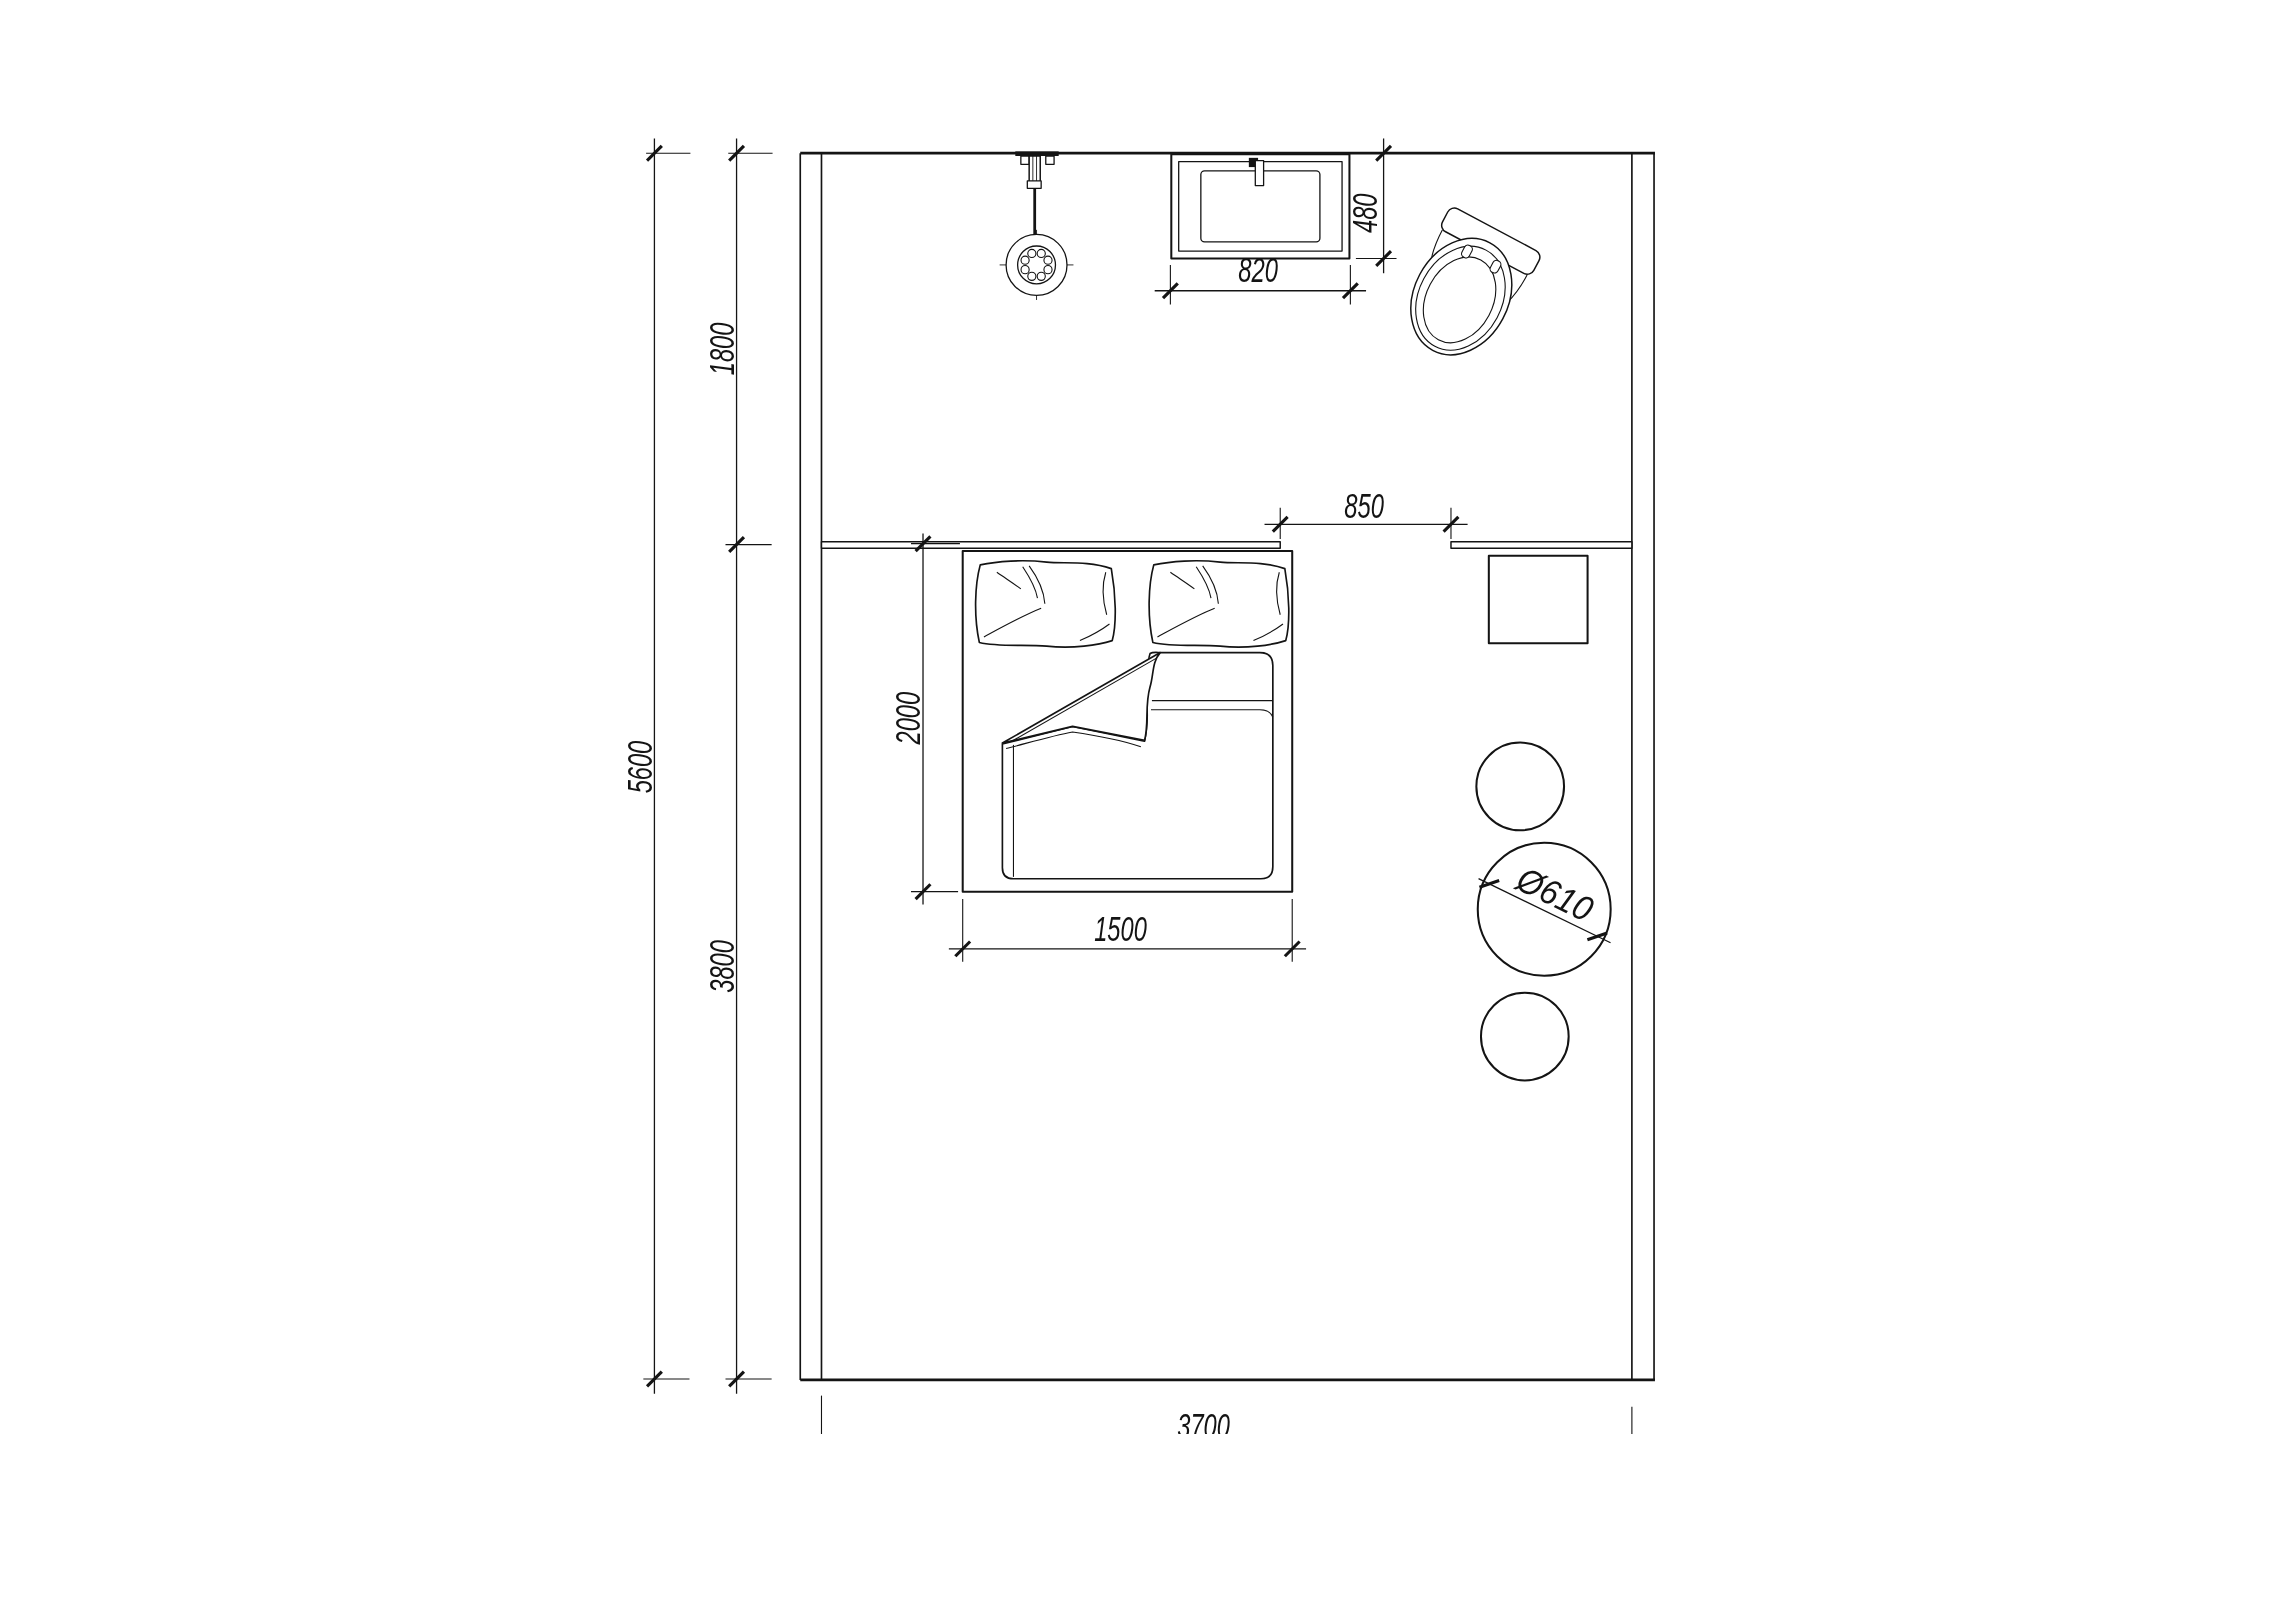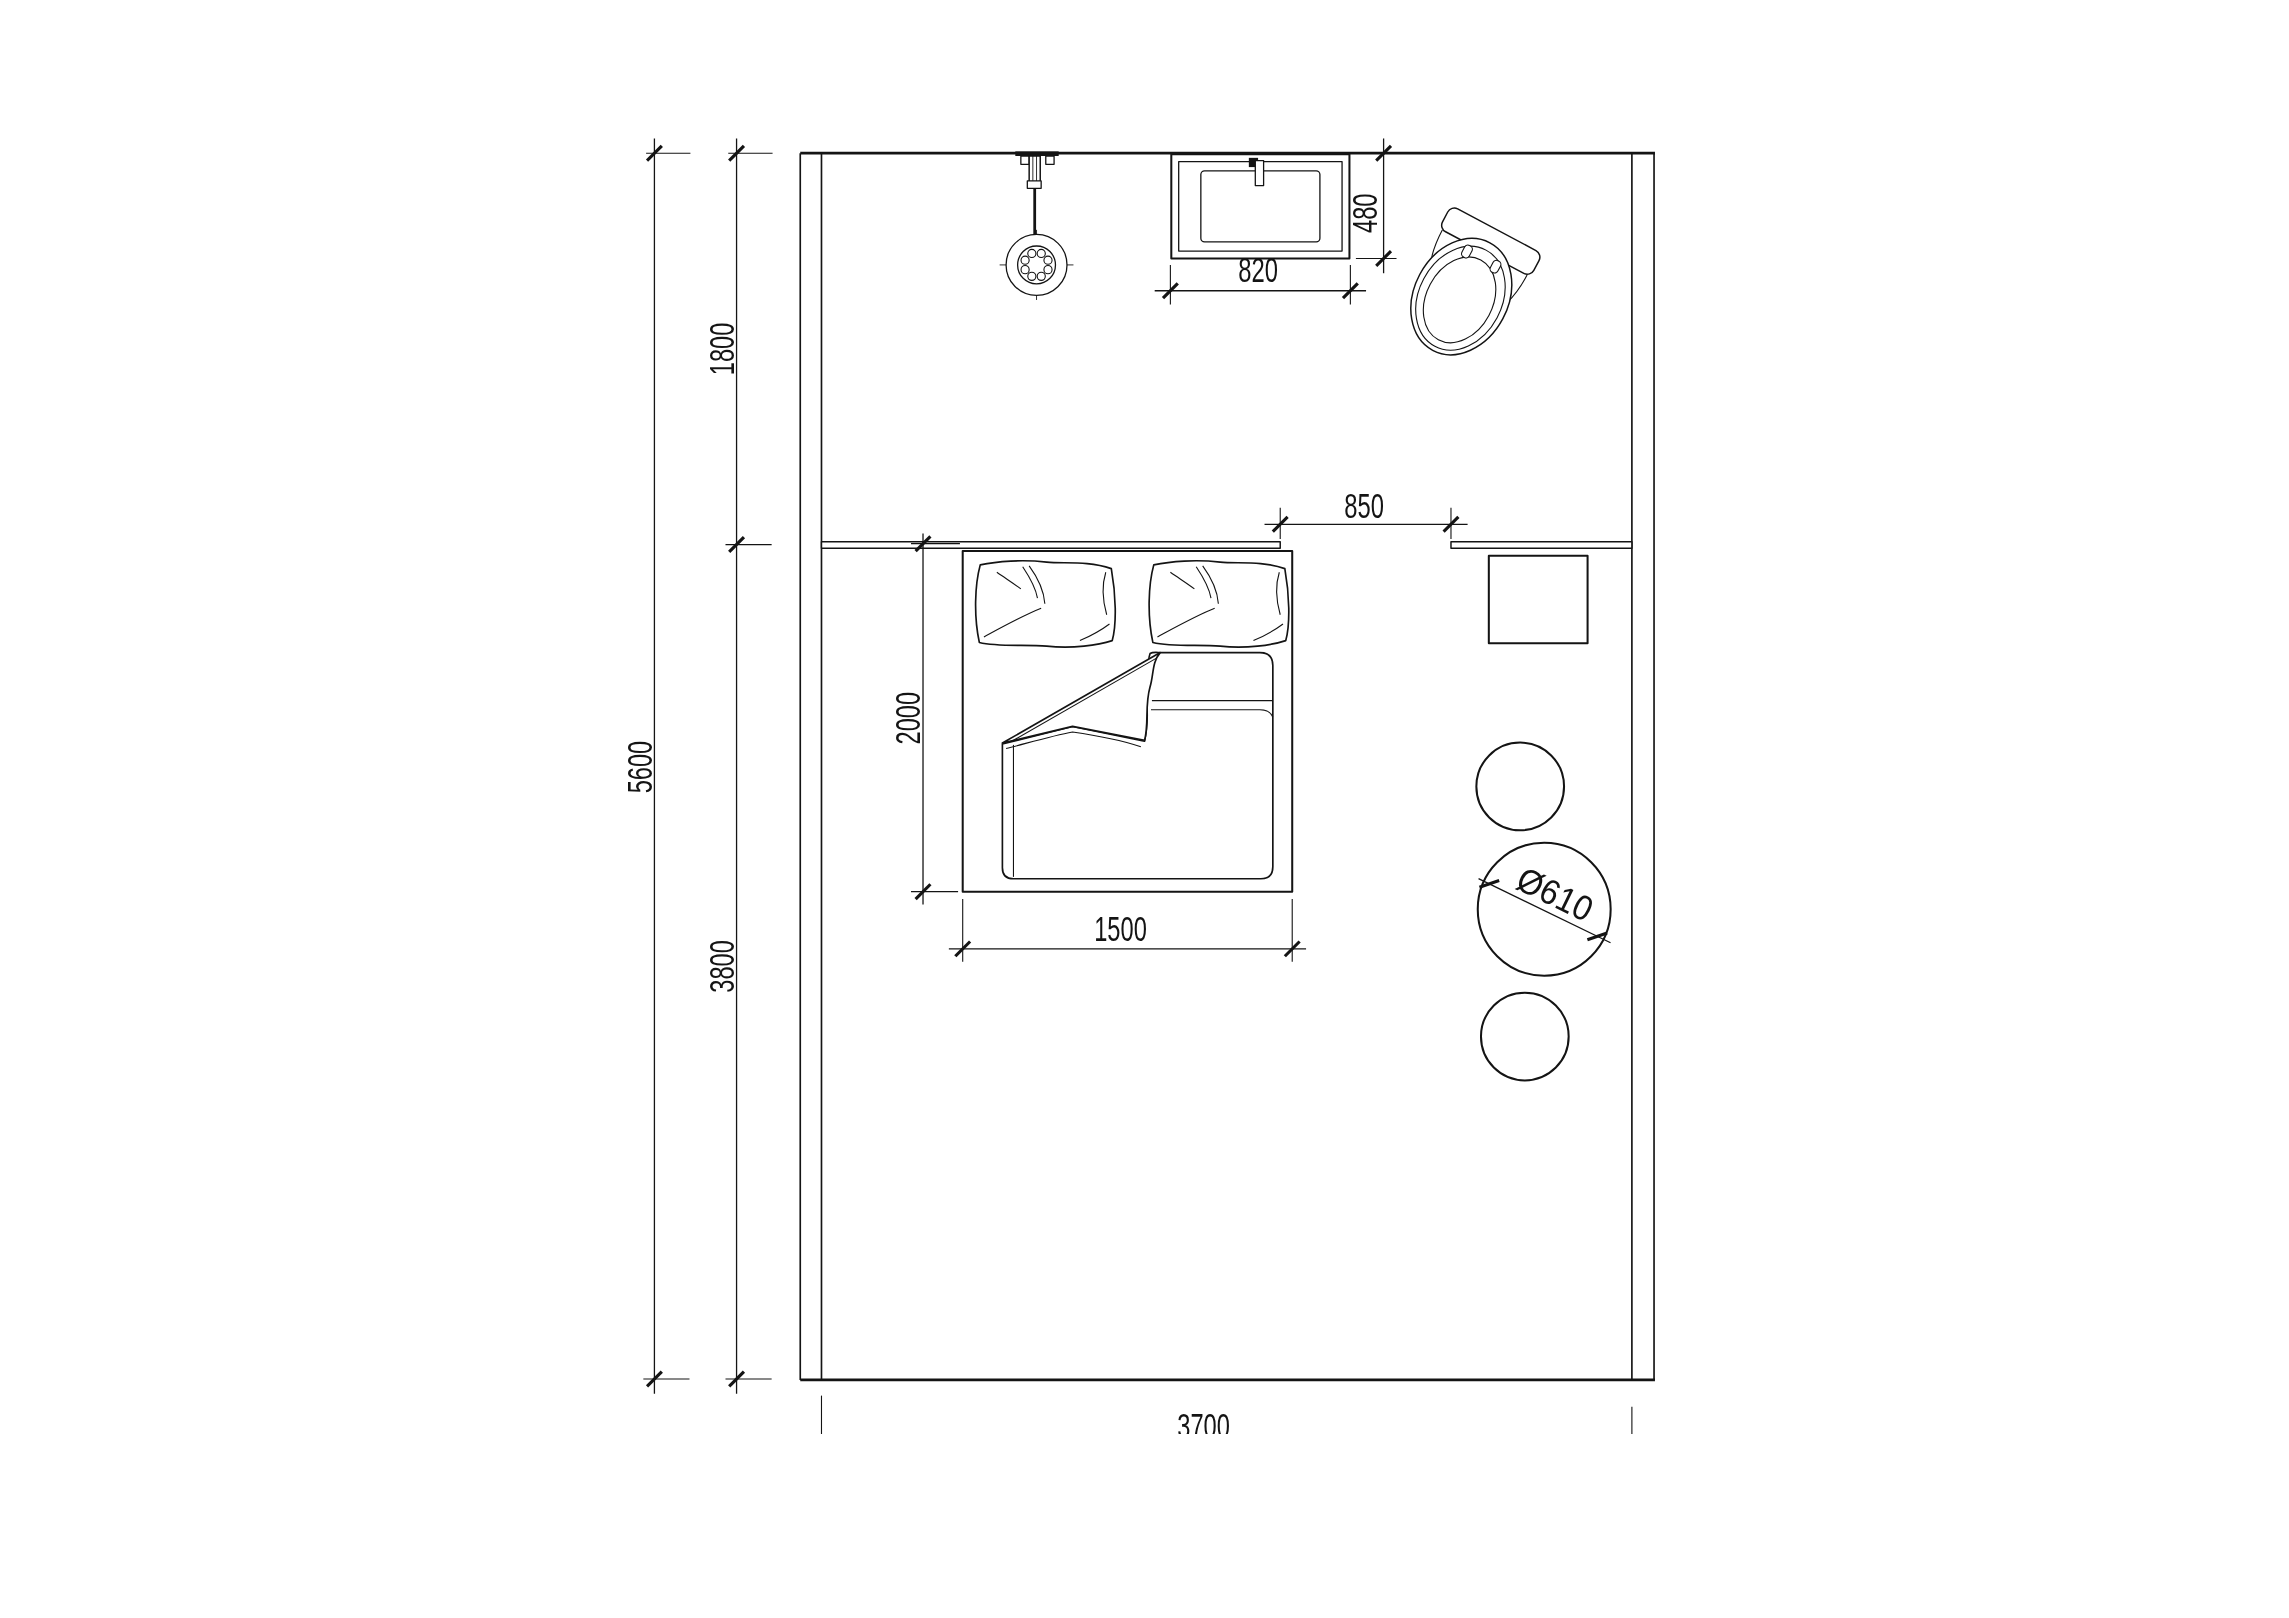--- a/index.html
+++ b/index.html
@@ -1,16 +1,16 @@
 <!DOCTYPE html>
 <html style="font-size:14.8px"><head>
 <meta charset="utf-8">
 <style>
   html,body{margin:0;padding:0;background:#ffffff;}
-  .stage{position:relative;width:2290px;height:1434px;background:#ffffff;overflow:hidden;}
+  .stage{position:relative;width:2290px;height:1434px;background:#ffffff;overflow:hidden;font-style:italic;}
   svg{display:block;width:2290px;height:1619px;}
   .ln{stroke:#141414;fill:none;stroke-linecap:butt;stroke-linejoin:round;}
   .fw{fill:#ffffff;}
   .fk{fill:#141414;stroke:none;}
   .w30{stroke-width:3;}
   .w22{stroke-width:2.2;}
   .w18{stroke-width:1.8;}
   .w16{stroke-width:1.6;}
   .w14{stroke-width:1.4;}
   .w12{stroke-width:1.2;}

